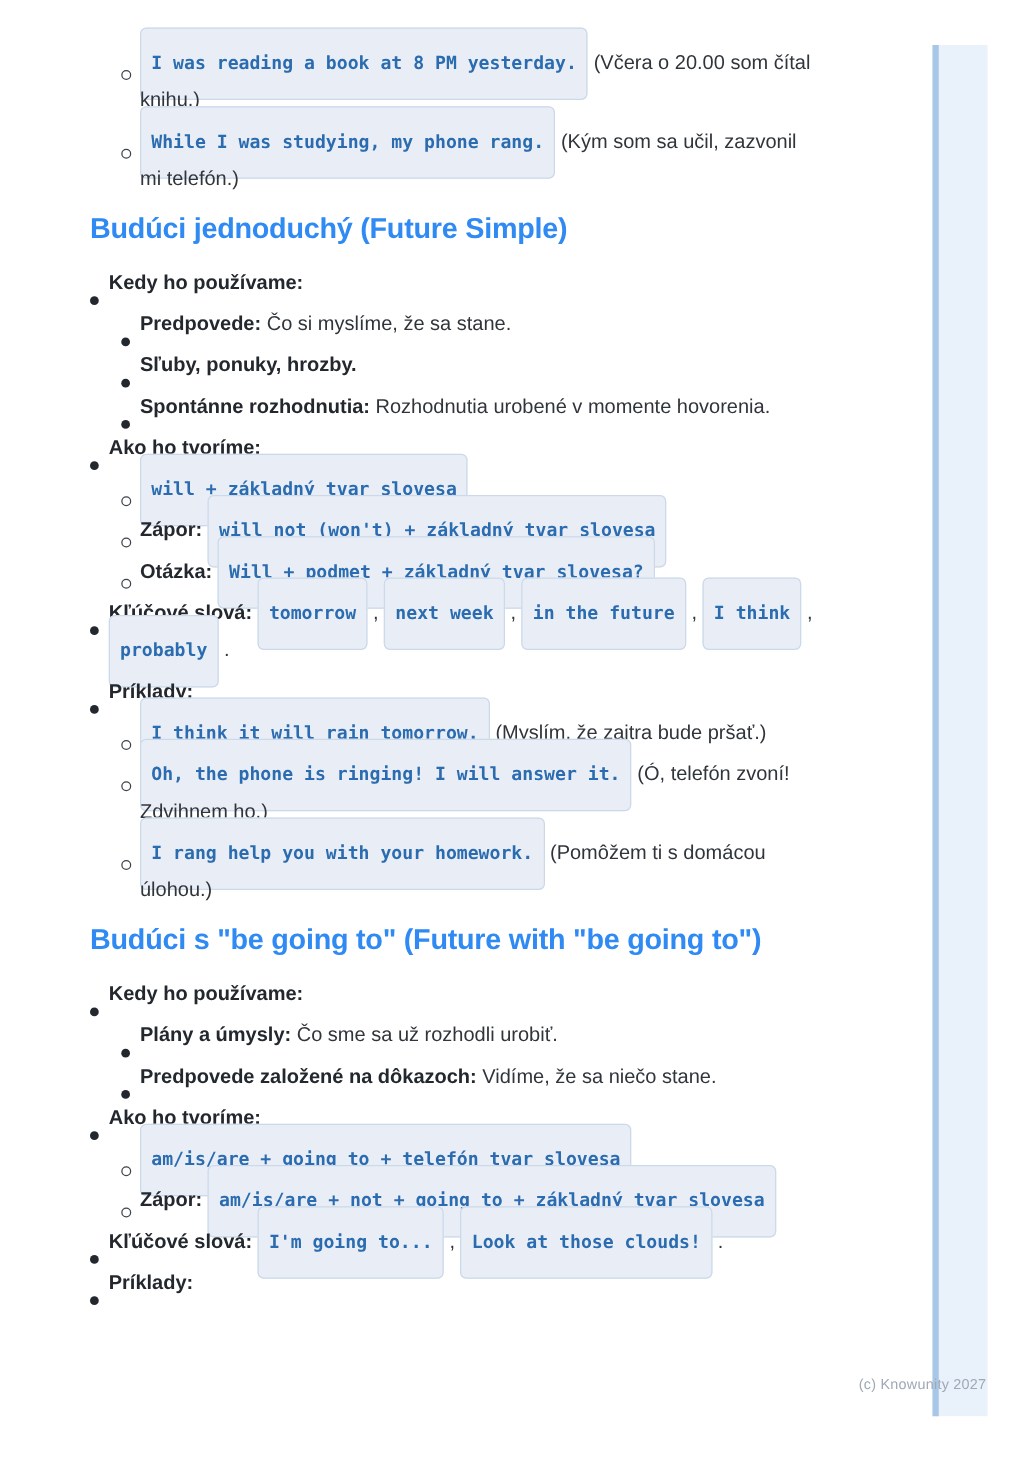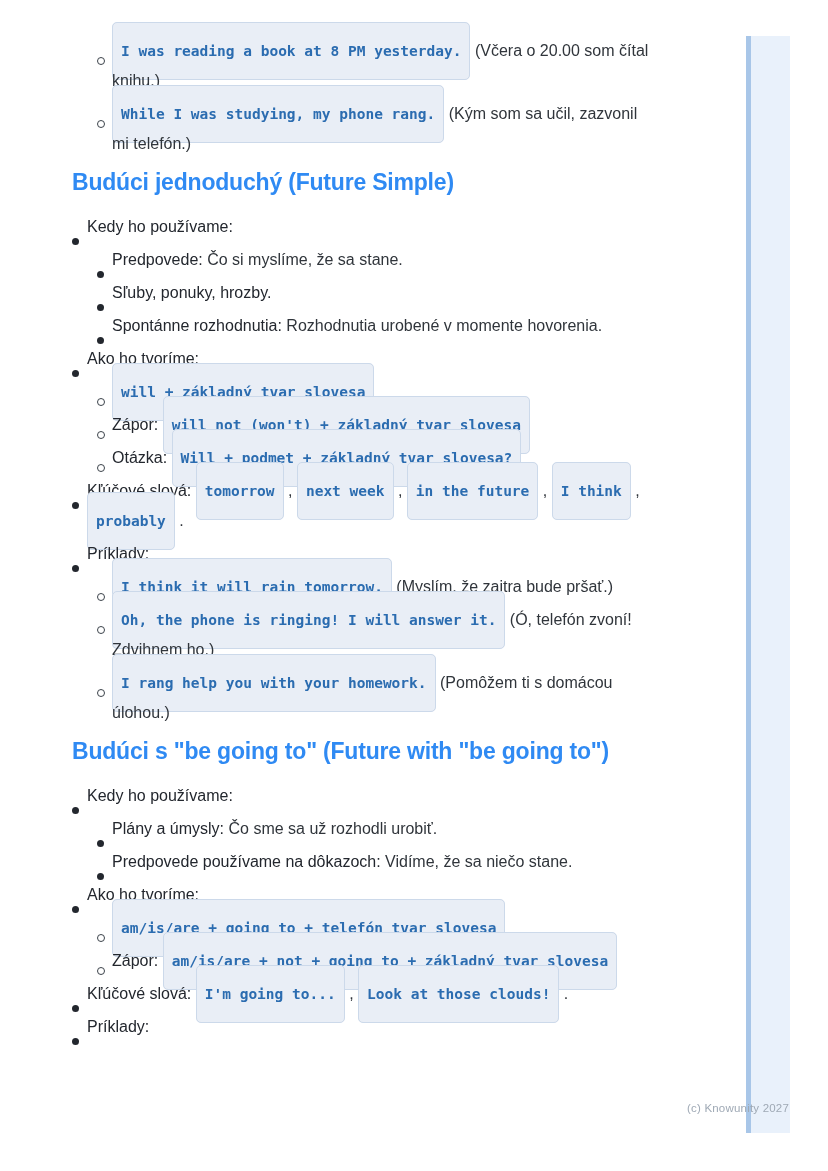--- a/index.html
+++ b/index.html
@@ -12,21 +12,21 @@
   .list{margin:0;}
   .li{display:flex;align-items:flex-start;margin-bottom:3px;line-height:30px;font-size:16px;}
   .li.lvl2{margin-left:25px;}
   .marker-box{flex:0 0 15px;position:relative;}
   .li.lvl1 .marker-box{flex-basis:15px;}
   .dot{display:inline-block;width:7px;height:7px;border-radius:50%;background:#23272e;
        position:relative;top:13px;}
   .ring{display:inline-block;width:6px;height:6px;border-radius:50%;border:1.6px solid #3c434b;
        background:transparent;position:relative;top:9px;}
   .li-body{flex:1 1 auto;min-width:0;}
-  .seg-bold{font-weight:400;color:#23272e;}
+  .seg-bold{font-weight:700;color:#23272e;}
   .seg-text{color:#30353b;}
   .chip{display:inline;font-family:"DejaVu Sans Mono","Liberation Mono",monospace;
         font-size:14.5px;font-weight:700;color:#2b6cb0;background:#e9eef6;
         border:1px solid #ccd9ea;border-radius:5px;padding:20px 8px;
         box-decoration-break:clone;-webkit-box-decoration-break:clone;white-space:normal;}
   .side-strip{position:absolute;left:746px;top:36px;width:44px;height:1097px;
         background:#e9f1fb;border-left:5px solid #a8c6e8;box-sizing:border-box;}
   .footer{position:absolute;left:687px;top:1102px;font-size:11.5px;color:#9fa9b5;z-index:2;
         letter-spacing:0.2px;}
 </style>
@@ -114,21 +114,21 @@
           <div class="li lvl1">
             <span class="marker-box"><span class="dot"></span></span>
             <div class="li-body"><span class="seg-bold">Kedy ho používame:</span></div>
           </div>
           <div class="li lvl2">
             <span class="marker-box"><span class="dot"></span></span>
             <div class="li-body"><span class="seg-bold">Plány a úmysly:</span><span class="seg-text"> Čo sme sa už rozhodli urobiť.</span></div>
           </div>
           <div class="li lvl2">
             <span class="marker-box"><span class="dot"></span></span>
-            <div class="li-body"><span class="seg-bold">Predpovede používame na dôkazoch:</span><span class="seg-text"> Vidíme, že sa niečo stane.</span></div>
+            <div class="li-body"><span class="seg-bold">Predpovede založené na dôkazoch:</span><span class="seg-text"> Vidíme, že sa niečo stane.</span></div>
           </div>
           <div class="li lvl1">
             <span class="marker-box"><span class="dot"></span></span>
             <div class="li-body"><span class="seg-bold">Ako ho tvoríme:</span></div>
           </div>
           <div class="li lvl2">
             <span class="marker-box"><span class="ring"></span></span>
             <div class="li-body"><span class="chip">am/is/are + going to + telefón tvar slovesa</span></div>
           </div>
           <div class="li lvl2">

